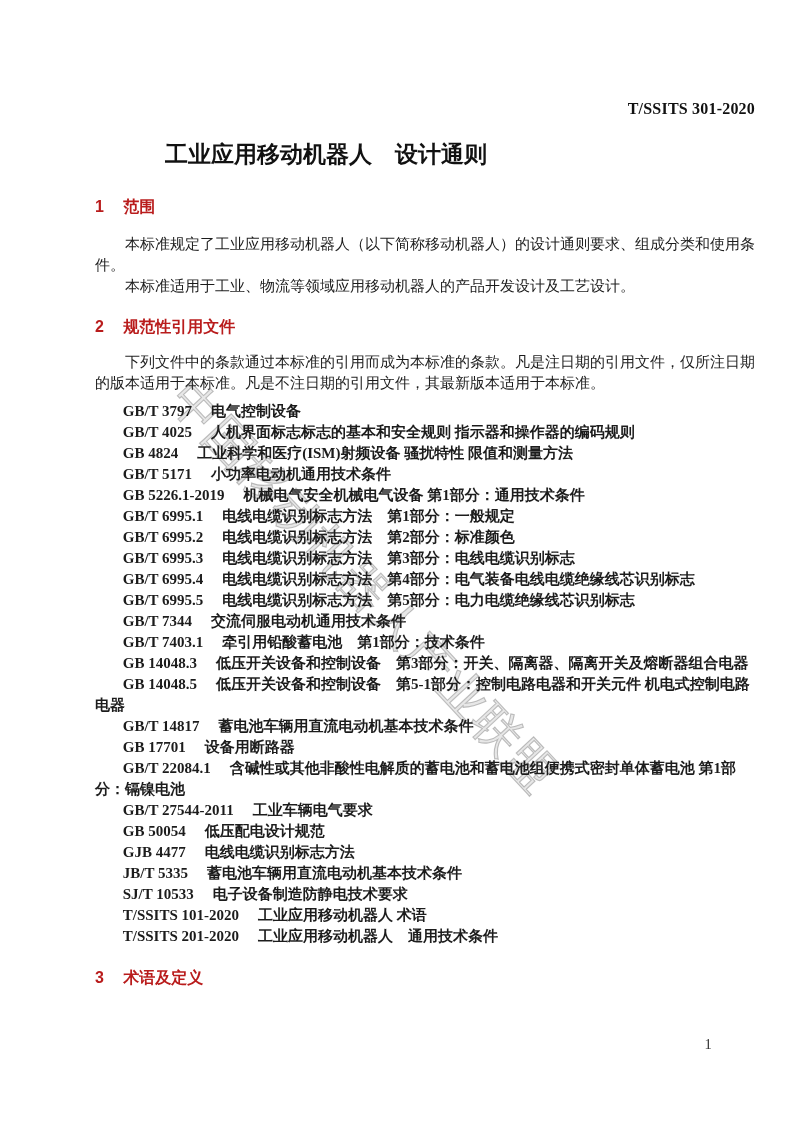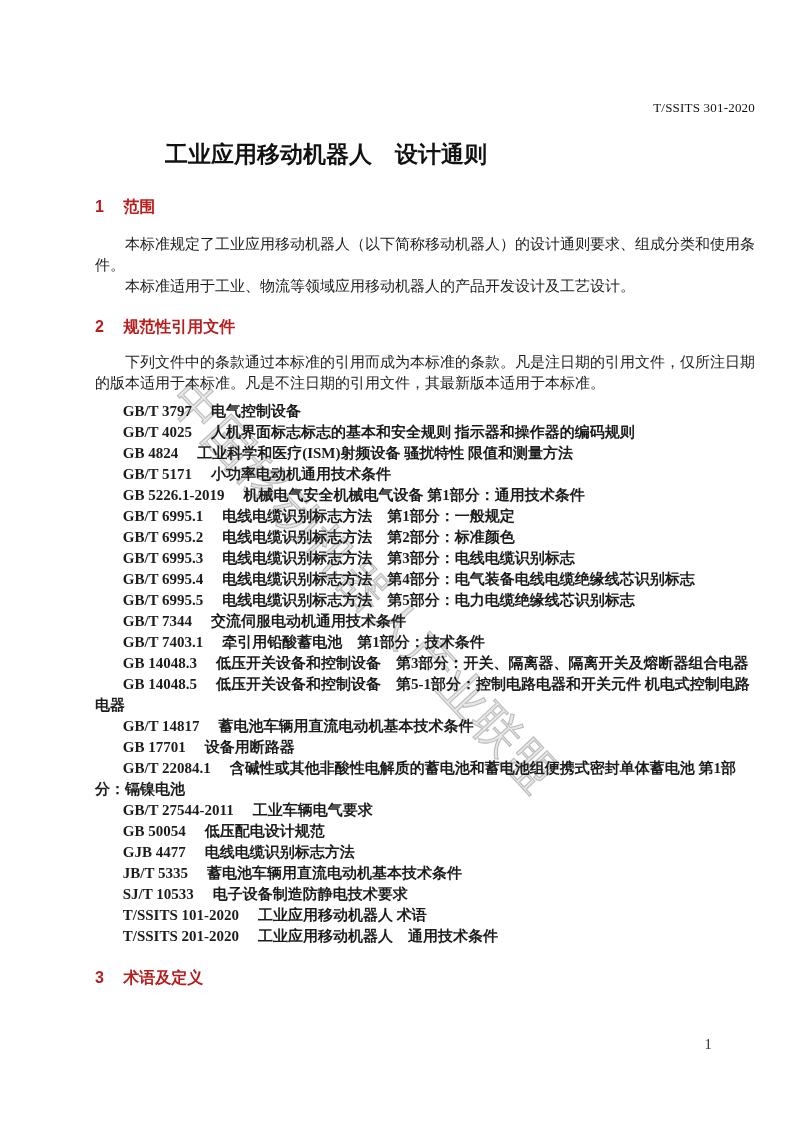--- a/index.html
+++ b/index.html
@@ -16,22 +16,22 @@
     inset: 0;
     width: 800px;
     height: 1132px;
     background: #ffffff;
   }
   .doc-code {
     position: absolute;
     top: 100px;
     right: 45px;
     font-family: "Liberation Serif", "DejaVu Serif", serif;
-    font-weight: 400;
-    font-size: 13px;
+    font-weight: 700;
+    font-size: 16px;
     letter-spacing: 0.2px;
     color: #111;
   }
   .doc-title {
     position: absolute;
     top: 139px;
     left: 0;
     width: 652px;
     text-align: center;
     font-family: "Liberation Sans", "DejaVu Sans", sans-serif;

